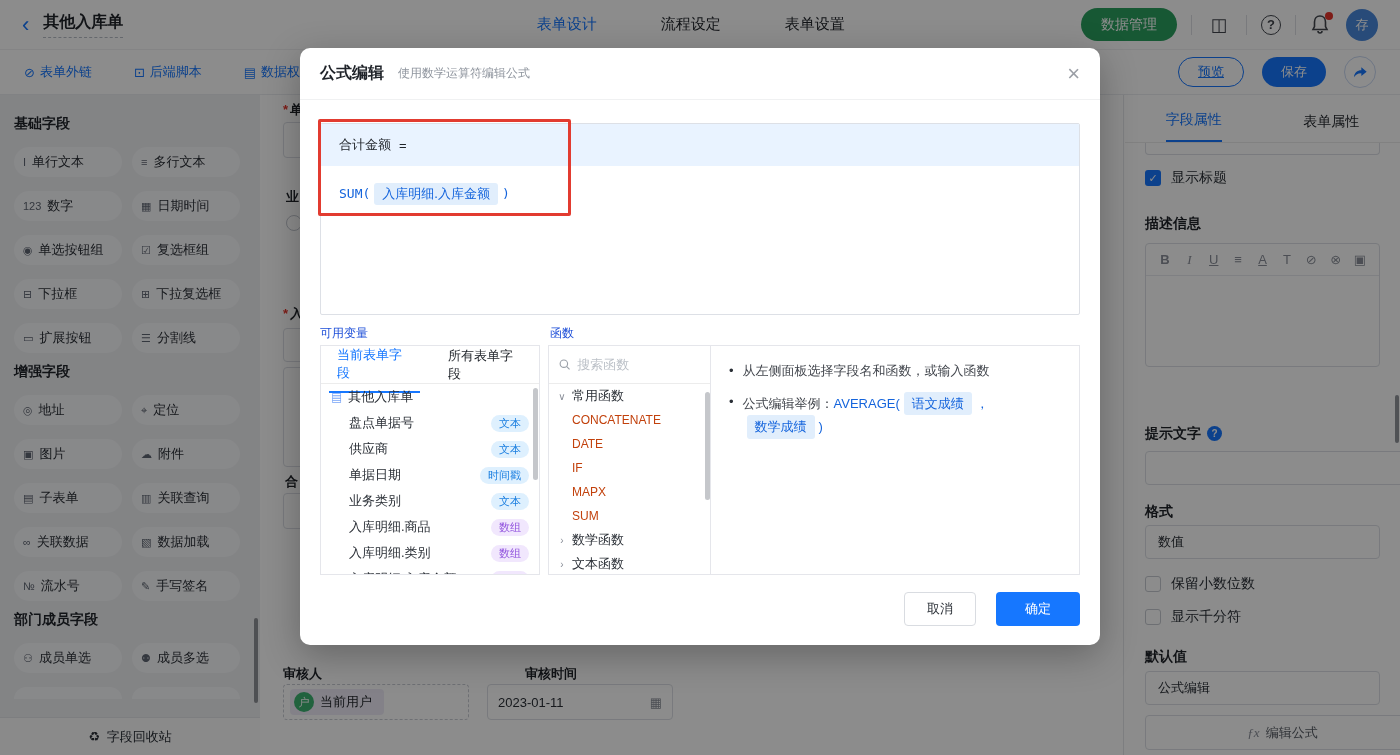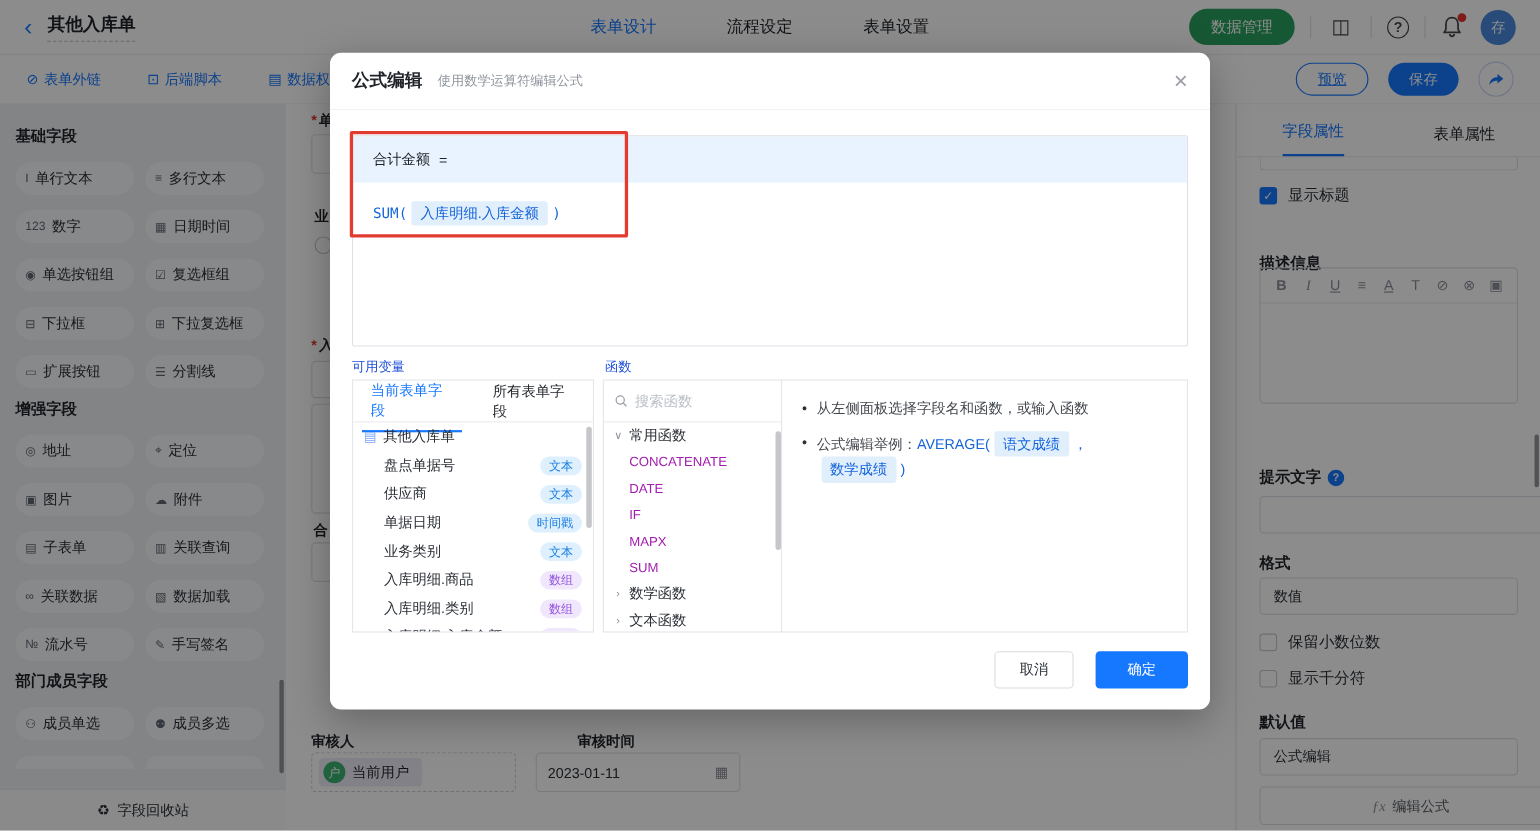--- a/index.html
+++ b/index.html
@@ -139,21 +139,21 @@
   .b-blue { background:#def0fe; color:#1c7fe0; }
   .b-purple { background:#f1e7fd; color:#9254de; }
   .vars-scroll { position:absolute; right:1px; top:42px; width:5px; height:92px; background:#c5c7cb; border-radius:3px; }
 
   .funcs-panel { left:248px; width:164px; height:230px; }
   .search-row { height:38px; display:flex; align-items:center; gap:7px; padding:0 10px; border-bottom:1px solid #ececec; }
   .search-row input { border:none; outline:none; width:100%; font-size:13px; color:#2a2f36; background:transparent; }
   .search-row input::placeholder { color:#bbc0c7; }
   .fn-group { height:24px; display:flex; align-items:center; gap:5px; padding:0 8px; font-size:13px; color:#2a2f36; cursor:pointer; }
   .fn-chev { color:#8a8f99; font-size:10px; width:10px; text-align:center; }
-  .fn-item { height:24px; display:flex; align-items:center; padding-left:23px; font-size:12px; color:#a21caf; cursor:pointer; }
+  .fn-item { height:24px; display:flex; align-items:center; padding-left:23px; font-size:12px; color:#c2410c; cursor:pointer; }
   .funcs-scroll { position:absolute; right:1px; top:46px; width:5px; height:108px; background:#c5c7cb; border-radius:3px; }
 
   .tips-panel { left:410px; width:370px; height:230px; padding:15px 18px; }
   .tip-row { display:flex; margin-bottom:11px; font-size:13px; color:#42464d; line-height:1.5; }
   .tip-dot { margin-right:9px; color:#2a2f36; }
   .tip-blue { color:#1464dc; }
 
   .m-footer { position:absolute; right:20px; bottom:19px; display:flex; gap:20px; }
   .btn-cancel { width:72px; height:34px; background:#fff; border:1px solid #d9dce1; border-radius:4px;
                 font-size:13px; color:#2a2f36; cursor:pointer; }
@@ -400,21 +400,21 @@
       <div class="rb-tab">
         <span>表单属性</span>
       </div>
 
   </div>
   <div class="rb-abs partial-input"></div>
   <div class="rb-abs chk-row" style="top:74px;">
     <span class="chk on">✓</span>
     <span>显示标题</span>
   </div>
-  <div class="rb-abs rb-h" style="top:136px;">描述信息</div>
+  <div class="rb-abs rb-h" style="top:120px;">描述信息</div>
   <div class="rb-abs editor-box" style="top:148px;">
     <div class="editor-tools">
       <span class="ic-b">B</span>
       <span class="ic-i">I</span>
       <span class="ic-u">U</span>
       <span>≡</span>
       <span class="ic-a">A</span>
       <span>T</span>
       <span>⊘</span>
       <span>⊗</span>

